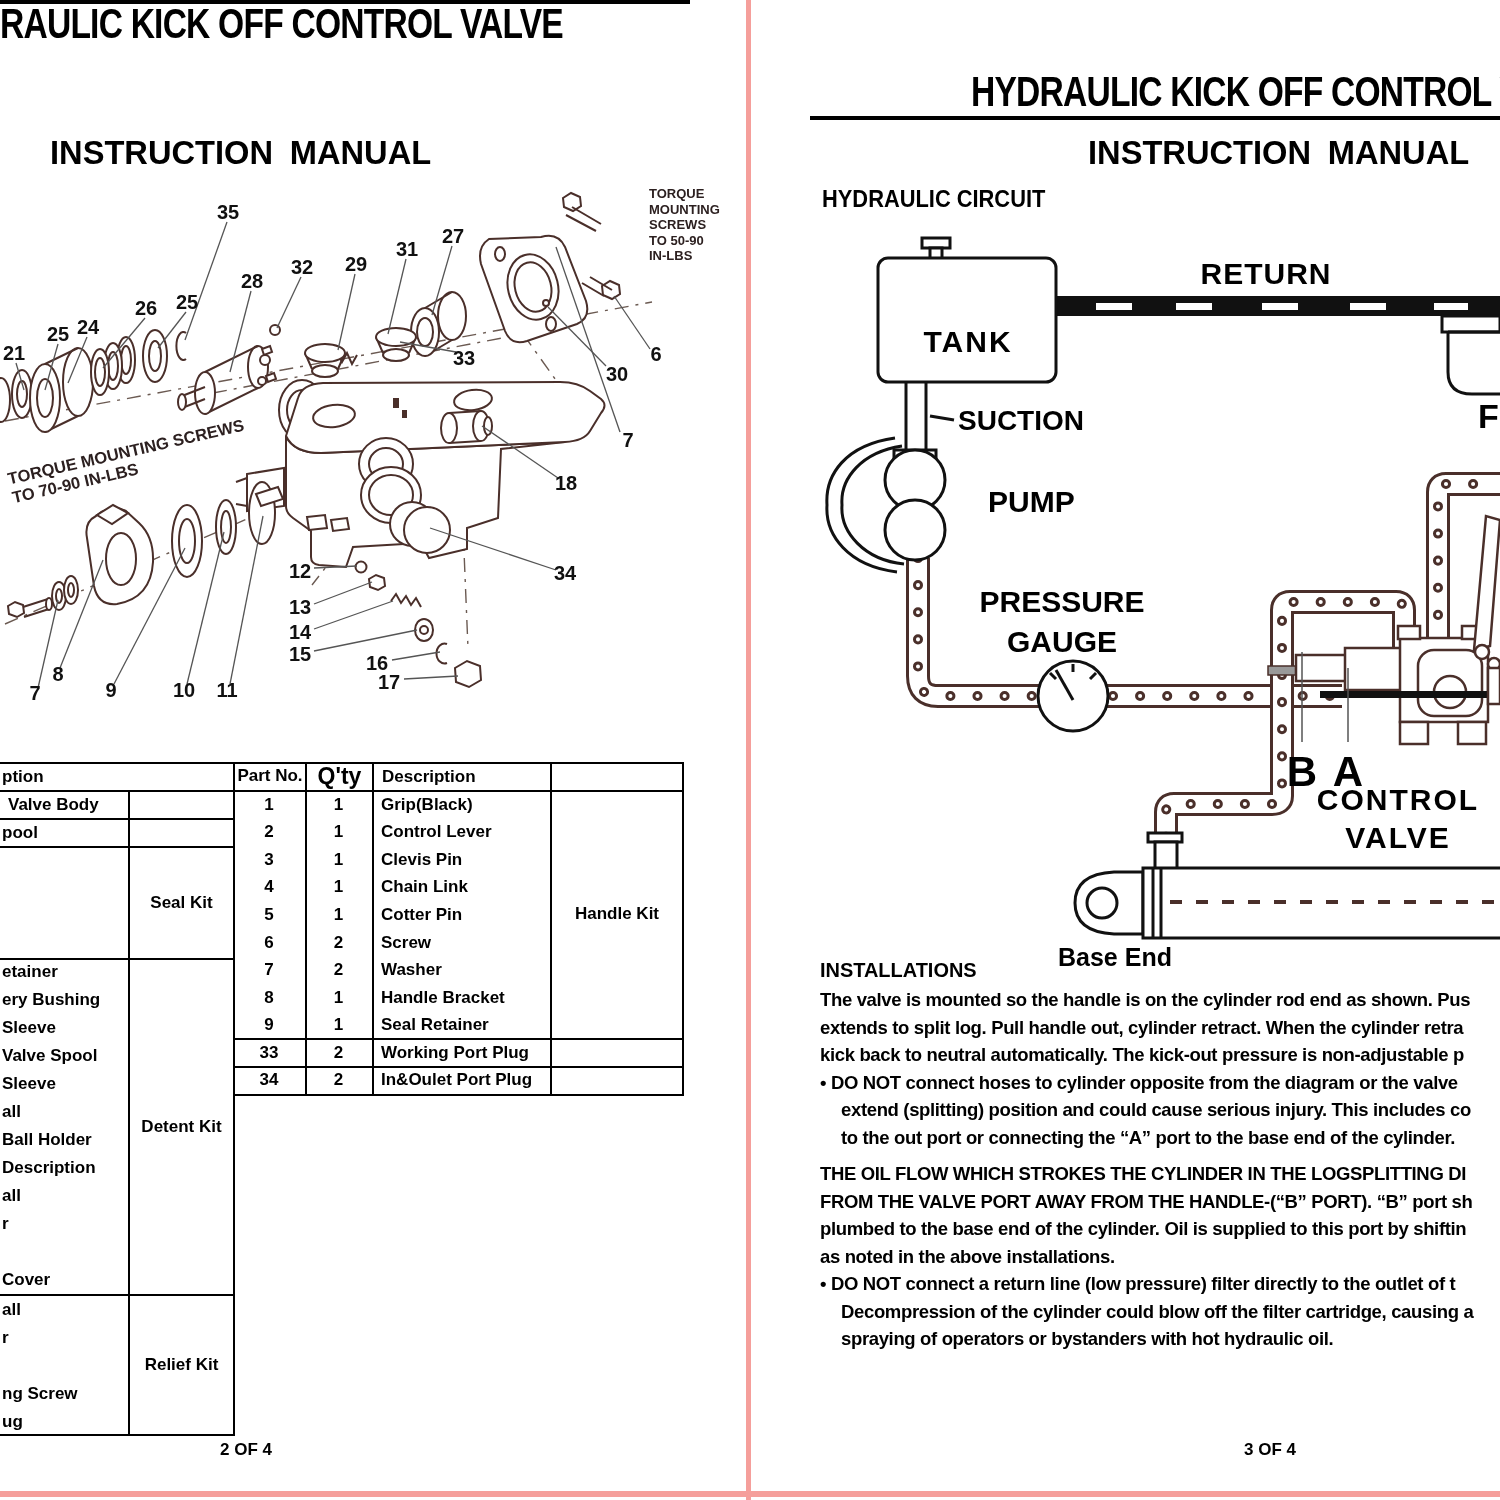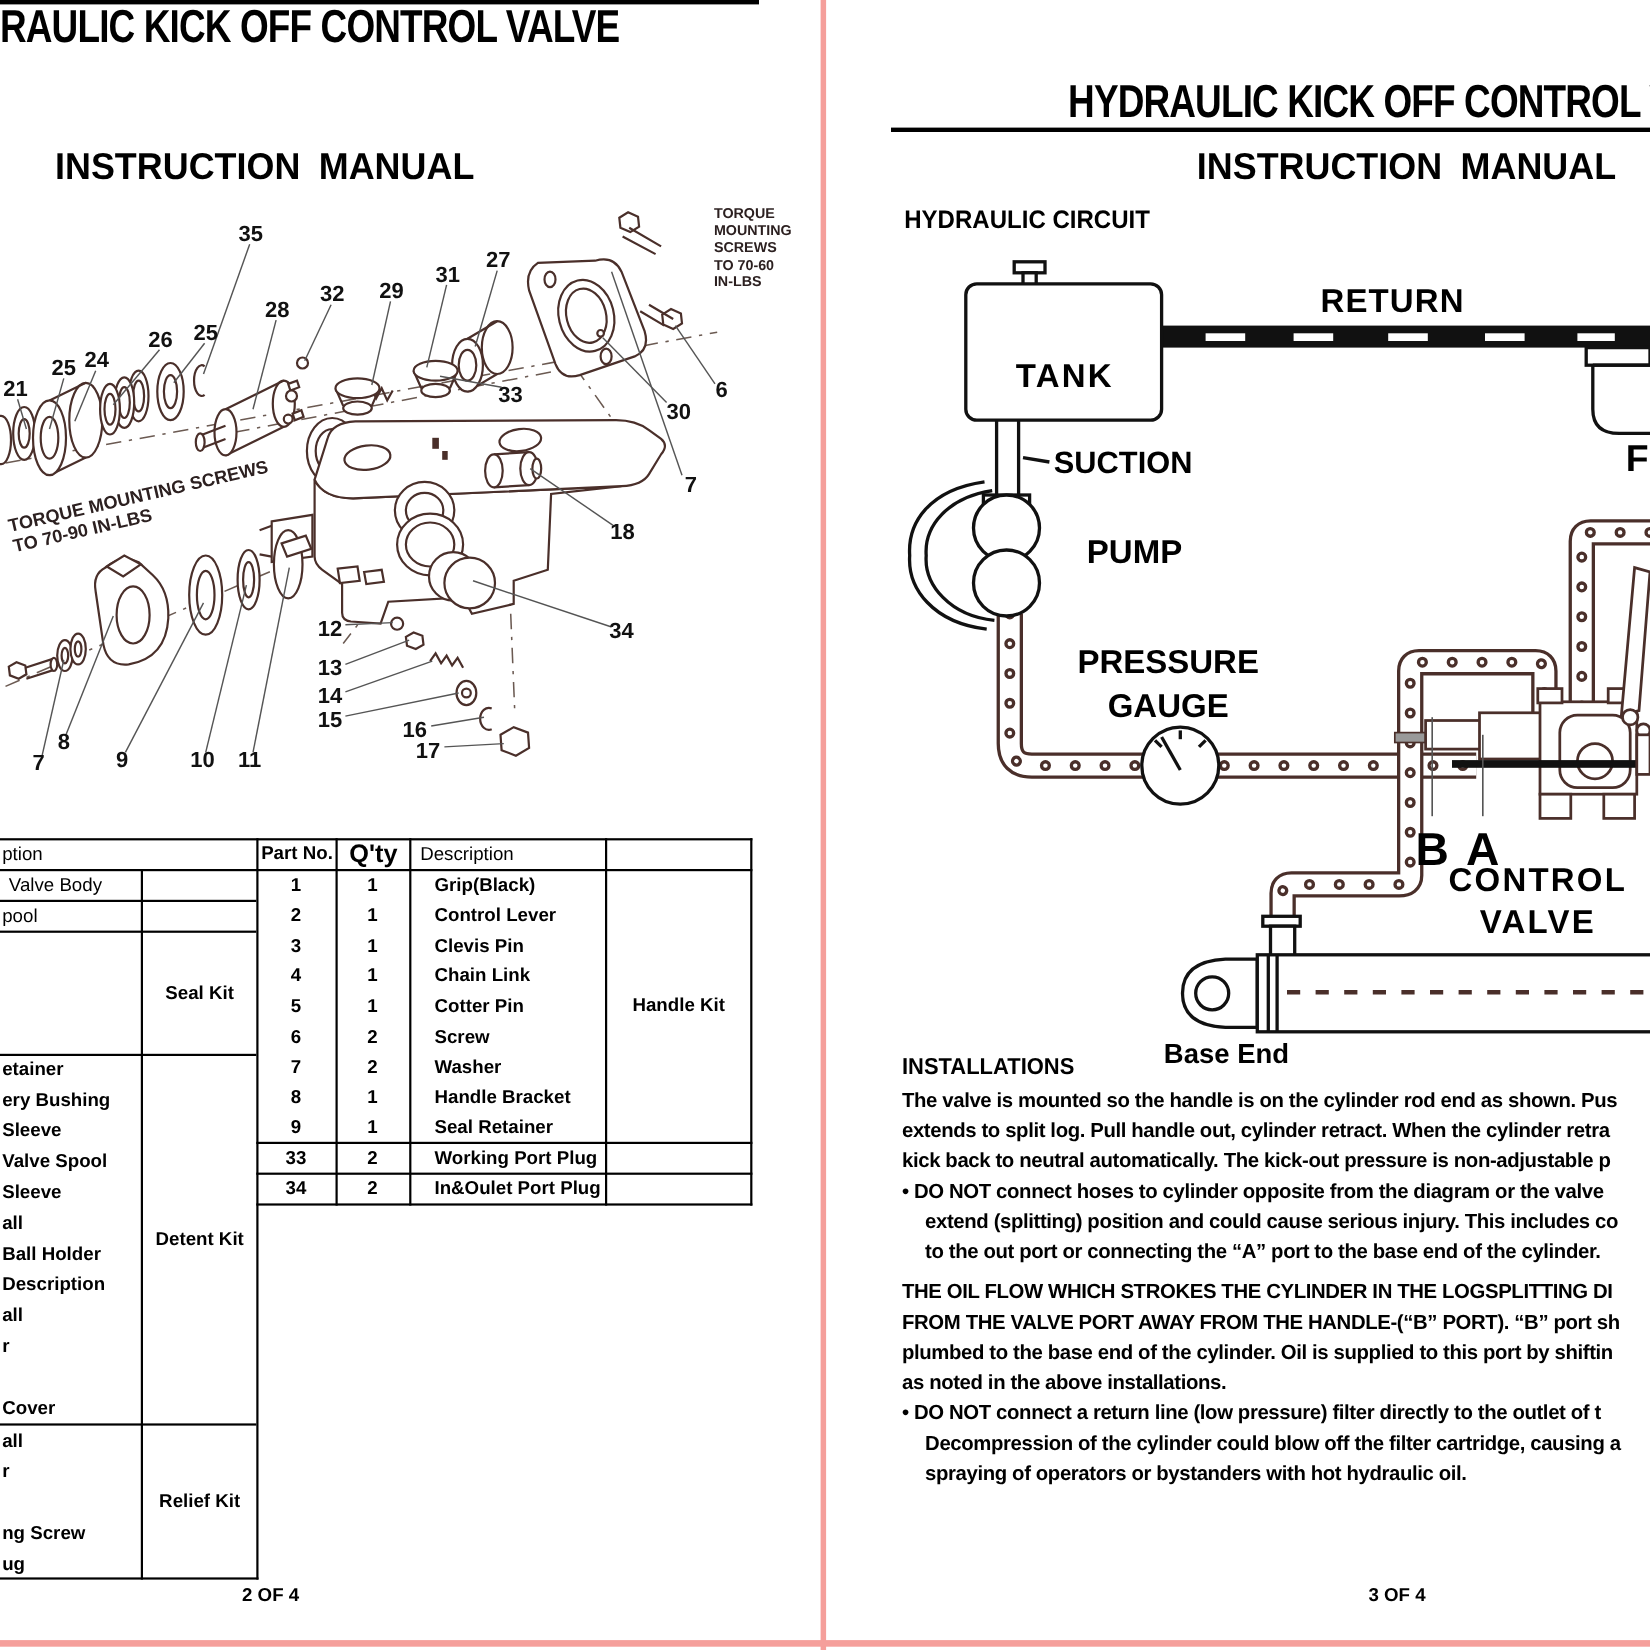--- a/index.html
+++ b/index.html
@@ -11,27 +11,27 @@
   .sub{font-weight:bold;font-size:34px;letter-spacing:0;white-space:nowrap;
        transform:scaleX(.96);transform-origin:0 0;word-spacing:8px;}
   .rule{background:#000;height:4px;}
   .h2{font-weight:bold;font-size:23px;transform:scaleX(.95);transform-origin:0 0;white-space:nowrap;}
   .bodytxt{font-weight:bold;font-size:18.5px;letter-spacing:-0.35px;line-height:27.5px;white-space:nowrap;}
   .bodytxt .ind{padding-left:21px;}
   .tcorner{font-weight:bold;font-size:13px;line-height:15.5px;color:#2c2020;white-space:nowrap;margin-left:22px;}
   .tdiag{font-weight:bold;font-size:16.5px;line-height:19px;color:#2c2020;white-space:nowrap;
          transform:rotate(-13deg);transform-origin:0 0;}
   .hline,.vline{position:absolute;background:#000;}
-  .tcell{position:absolute;font-weight:normal;font-size:17px;white-space:nowrap;}
+  .tcell{position:absolute;font-weight:bold;font-size:17px;white-space:nowrap;}
   .tcenter{display:flex;align-items:center;justify-content:center;}
   .tlist div{height:28px;line-height:28px;font-weight:bold;font-size:17px;white-space:nowrap;}
   .rrow{display:flex;height:27.55px;align-items:center;}
   .rc1{width:72px;text-align:center;font-weight:bold;font-size:17px;}
   .rc2{width:67px;text-align:center;font-weight:bold;font-size:17px;}
-  .rc3{width:178px;padding-left:23px;font-weight:bold;font-size:17px;white-space:nowrap;}
+  .rc3{width:178px;padding-left:9px;font-weight:bold;font-size:17px;white-space:nowrap;}
   .ftr{font-weight:bold;font-size:17px;text-align:center;}
   .pink{background:#f59f9b;}
   
   .pt{stroke:#4a2f2a;stroke-width:2;fill:#fff;}
   .ptn{stroke:#4a2f2a;stroke-width:2;fill:none;}
   .ld{stroke:#555;stroke-width:1.3;}
   .dsh{stroke:#6b5a52;stroke-width:1.4;fill:none;stroke-dasharray:14 7 3 7;}
   .co{font:bold 20px "Liberation Sans",sans-serif;fill:#111;text-anchor:middle;}
   .blk{stroke:#111;stroke-width:3;fill:#fff;}
   .blkn{stroke:#111;stroke-width:3;fill:none;}
@@ -44,21 +44,21 @@
 <div id="page">
 
   <div class="abs ttl" style="left:0;top:68;">RAULIC KICK OFF CONTROL VALVE</div>
   <div class="abs rule" style="left:0;top:116;width:690px;"></div>
   <div class="abs sub" style="left:50px;top:133px;">INSTRUCTION  MANUAL</div>
 
   <div class="abs tcorner" style="left:627px;top:186px;">
     <div>TORQUE</div>
     <div>MOUNTING</div>
     <div>SCREWS</div>
-    <div>TO 70-60</div>
+    <div>TO 50-90</div>
     <div>IN-LBS</div>
   </div>
 
   <div class="abs tdiag" style="left:6px;top:470px;">
     <div>TORQUE MOUNTING SCREWS</div>
     <div>TO 70-90 IN-LBS</div>
   </div>
 
   <svg class="abs" style="left:0;top:180px;" width="710" height="575" viewBox="0 180 710 575">
 

